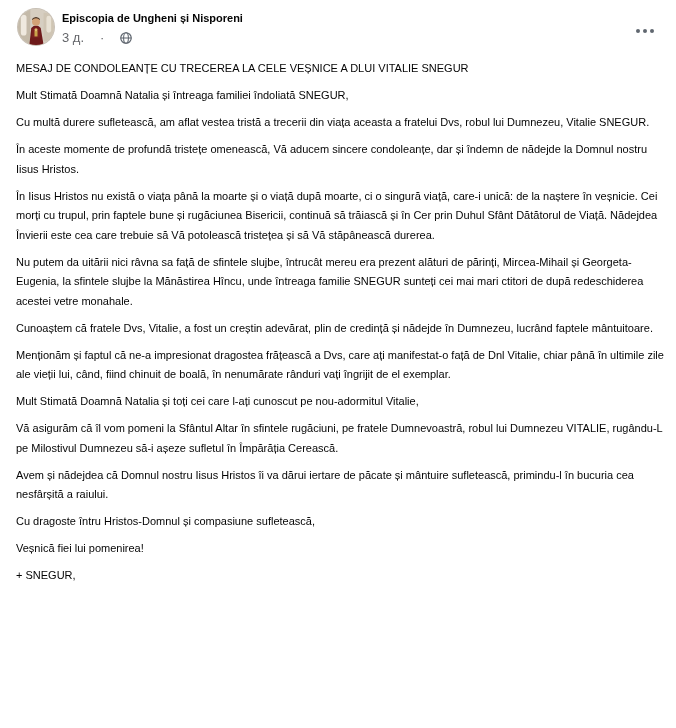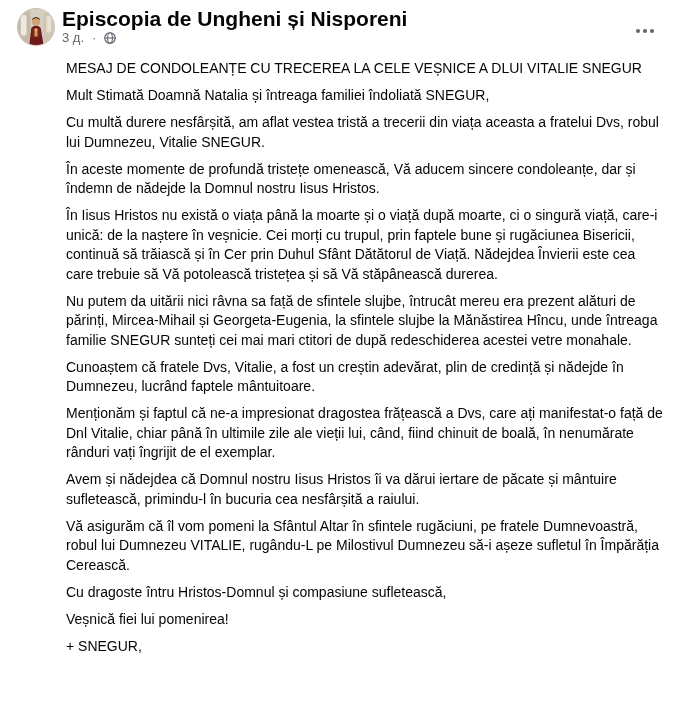--- a/index.html
+++ b/index.html
@@ -36,31 +36,31 @@
     background: #d8d0c4;
   }
   .avatar svg { display: block; width: 100%; height: 100%; }
   .meta {
     margin-left: 7px;
     padding-top: 1px;
     display: flex;
     flex-direction: column;
   }
   .page-name {
-    font-size: 21px;
+    font-size: 11px;
     font-weight: bold;
     color: #050505;
     line-height: 19px;
     text-decoration: none;
     cursor: pointer;
   }
   .sub {
     display: flex;
     align-items: center;
-    gap: 8px;
+    gap: 16px;
     margin-top: 2px;
     font-size: 13px;
     color: #65676b;
     line-height: 16px;
   }
   .sub a {
     color: #65676b;
     text-decoration: none;
     cursor: pointer;
   }
@@ -84,25 +84,24 @@
   }
   .more-btn i {
     width: 4px;
     height: 4px;
     border-radius: 50%;
     background: #606770;
     display: block;
   }
   
   .content {
-    padding: 13px 12px 0 26px;
+    padding: 13px 12px 0 16px;
     color: #050505;
-    font-size: 14px;
+    font-size: 11px;
     line-height: 19.5px;
-    margin-left: 40px;
   }
   .content p {
     margin: 0 0 7.5px 0;
     white-space: normal;
   }
 </style>
 </head>
 <body>
 
 <div class="post">
@@ -144,26 +143,27 @@
       <i></i>
       <i></i>
       <i></i>
     </button>
 
   </div>
 
   <div class="content" id="paragraphs">
       <p>MESAJ DE CONDOLEANȚE CU TRECEREA LA CELE VEȘNICE A DLUI VITALIE SNEGUR</p>
       <p>Mult Stimată Doamnă Natalia și întreaga familiei îndoliată SNEGUR,</p>
-      <p>Cu multă durere nesfârșită, am aflat vestea tristă a trecerii din viața aceasta a fratelui Dvs, robul lui Dumnezeu, Vitalie SNEGUR.</p>
+      <p>Cu multă durere sufletească, am aflat vestea tristă a trecerii din viața aceasta a fratelui Dvs, robul lui Dumnezeu, Vitalie SNEGUR.</p>
       <p>În aceste momente de profundă tristețe omenească, Vă aducem sincere condoleanțe, dar și îndemn de nădejde la Domnul nostru Iisus Hristos.</p>
       <p>În Iisus Hristos nu există o viața până la moarte și o viață după moarte, ci o singură viață, care-i unică: de la naștere în veșnicie. Cei morți cu trupul, prin faptele bune și rugăciunea Bisericii, continuă să trăiască și în Cer prin Duhul Sfânt Dătătorul de Viață. Nădejdea Învierii este cea care trebuie să Vă potolească tristețea și să Vă stăpânească durerea.</p>
       <p>Nu putem da uitării nici râvna sa față de sfintele slujbe, întrucât mereu era prezent alături de părinți, Mircea-Mihail și Georgeta-Eugenia, la sfintele slujbe la Mănăstirea Hîncu, unde întreaga familie SNEGUR sunteți cei mai mari ctitori de după redeschiderea acestei vetre monahale.</p>
       <p>Cunoaștem că fratele Dvs, Vitalie, a fost un creștin adevărat, plin de credință și nădejde în Dumnezeu, lucrând faptele mântuitoare.</p>
       <p>Menționăm și faptul că ne-a impresionat dragostea frățească a Dvs, care ați manifestat-o față de Dnl Vitalie, chiar până în ultimile zile ale vieții lui, când, fiind chinuit de boală, în nenumărate rânduri vați îngrijit de el exemplar.</p>
+      <p>Mult Stimată Doamnă Natalia și toți cei care l-ați cunoscut pe nou-adormitul Vitalie,</p>
+      <p>Vă asigurăm că îl vom pomeni la Sfântul Altar în sfintele rugăciuni, pe fratele Dumnevoastră, robul lui Dumnezeu VITALIE, rugându-L pe Milostivul Dumnezeu să-i așeze sufletul în Împărăția Cerească.</p>
       <p>Avem și nădejdea că Domnul nostru Iisus Hristos îi va dărui iertare de păcate și mântuire sufletească, primindu-l în bucuria cea nesfârșită a raiului.</p>
-      <p>Vă asigurăm că îl vom pomeni la Sfântul Altar în sfintele rugăciuni, pe fratele Dumnevoastră, robul lui Dumnezeu VITALIE, rugându-L pe Milostivul Dumnezeu să-i așeze sufletul în Împărăția Cerească.</p>
       <p>Cu dragoste întru Hristos-Domnul și compasiune sufletească,</p>
       <p>Veșnică fiei lui pomenirea!</p>
       <p>+ SNEGUR,</p>
     </div>
 
 </div>
 
 </body></html>

